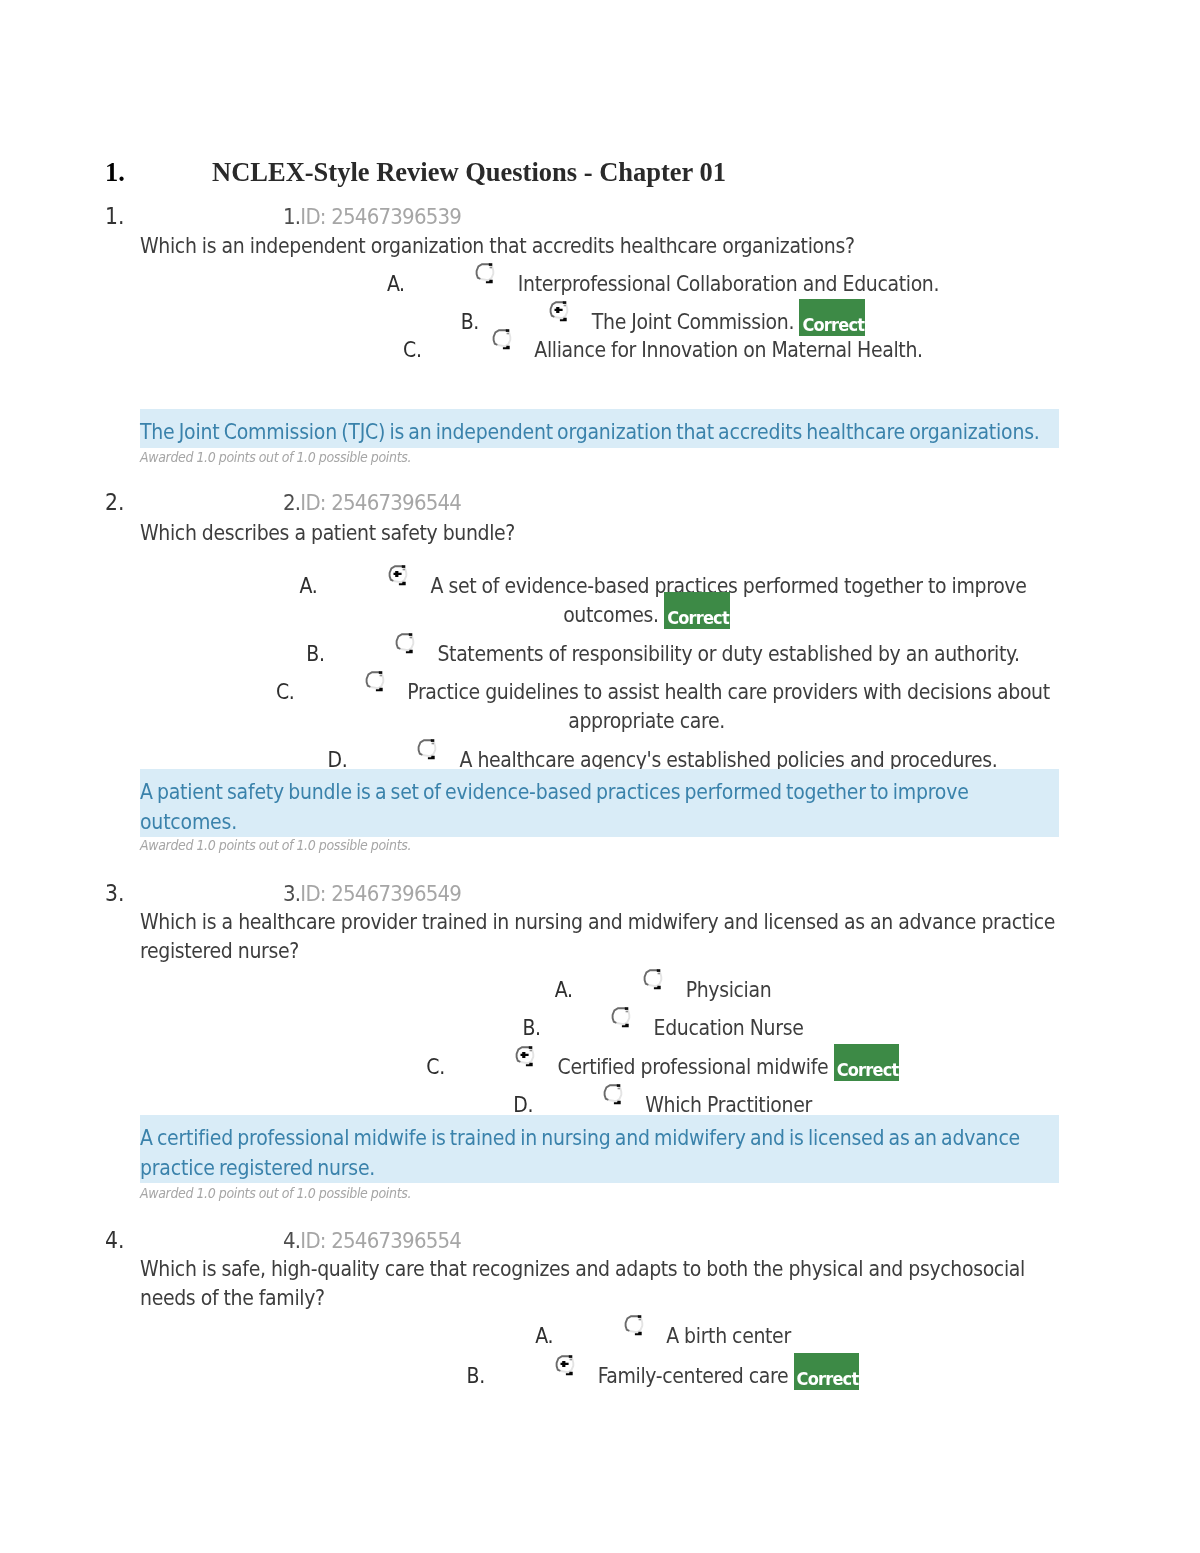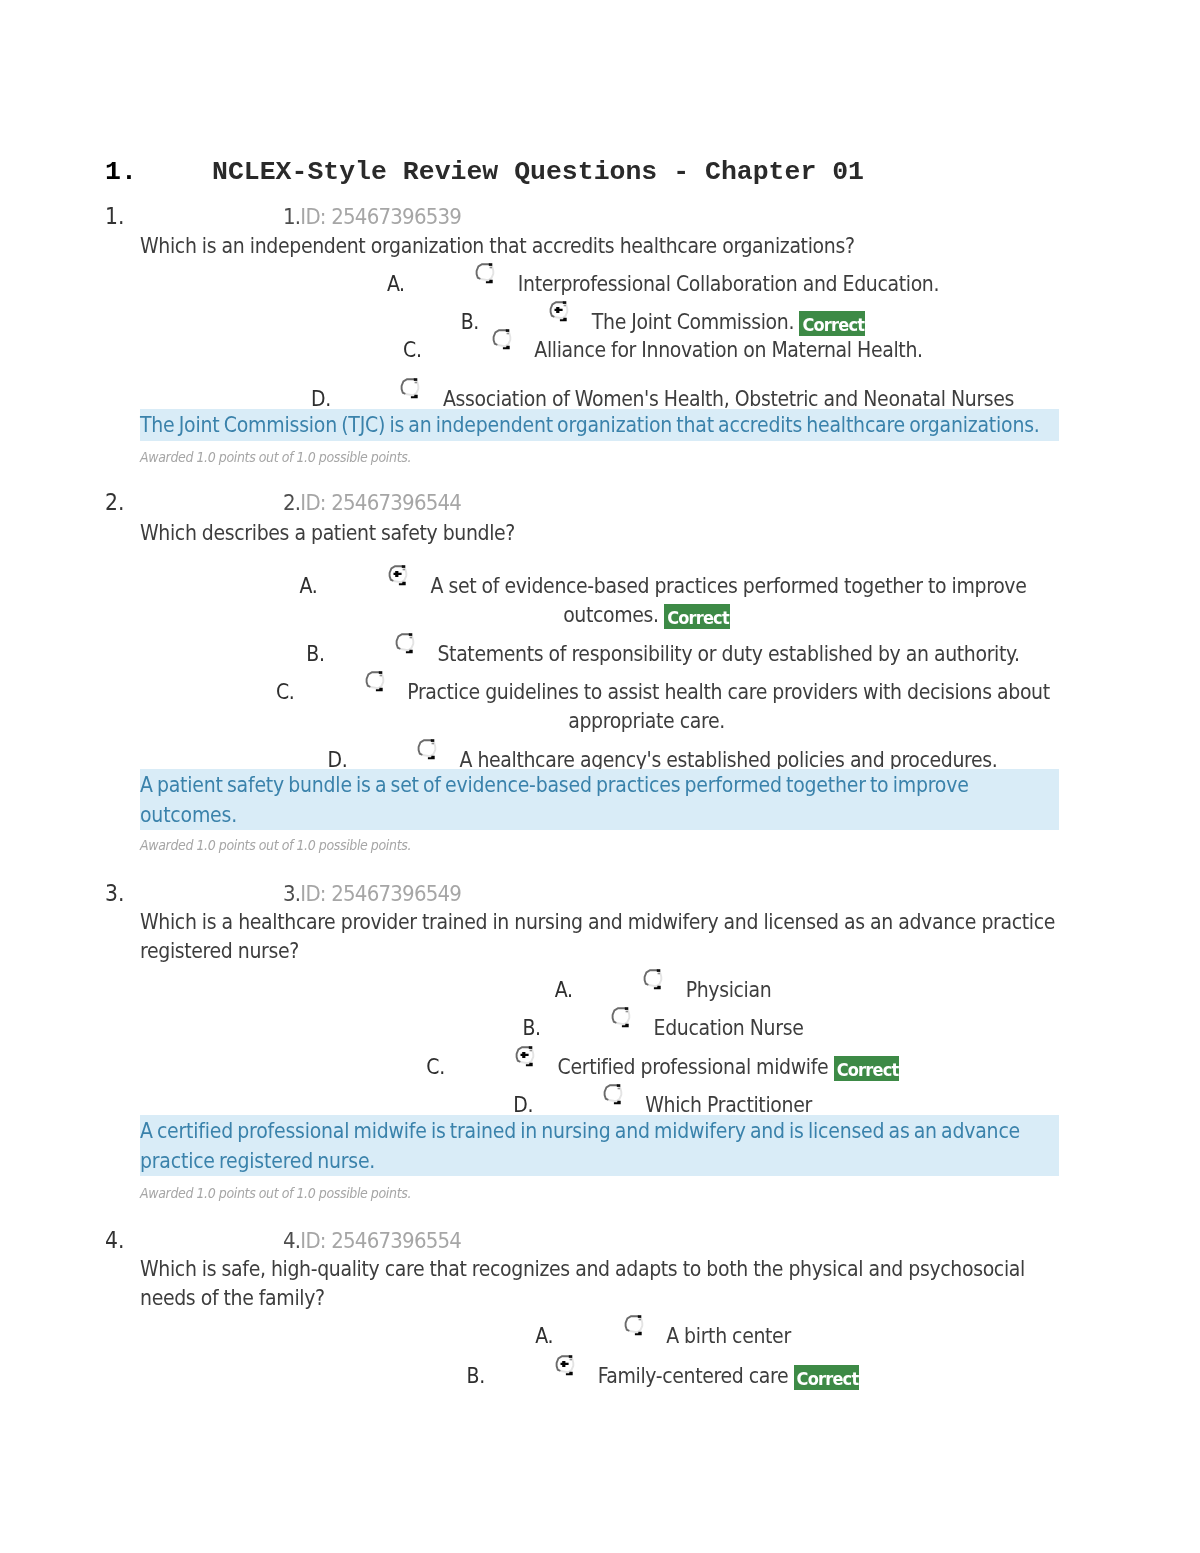--- a/index.html
+++ b/index.html
@@ -3,21 +3,21 @@
 <meta charset="utf-8">
 <style>
   html,body{margin:0;padding:0;background:#ffffff;}
   body{width:1200px;height:1553px;overflow:hidden;
        font-family:"DejaVu Sans Condensed","DejaVu Sans",sans-serif;
        -webkit-font-smoothing:antialiased;}
   .page{position:relative;width:1200px;height:1553px;background:#ffffff;}
 
   
   .doc-title{will-change:opacity;position:absolute;left:105px;top:157px;
-             font-family:Liberation Mono, monospace;font-weight:bold;
+             font-family:Liberation Serif, serif;font-weight:bold;
              font-size:26.5px;line-height:30px;color:#2a2a2a;white-space:pre;}
   .doc-title .tnum{display:inline-block;width:107px;color:#000000;}
 
   
   .qnum{will-change:opacity;position:absolute;left:105px;font-size:22.6px;
         line-height:29px;color:#333333;}
   .qid{will-change:opacity;position:absolute;left:283px;font-size:22px;
        letter-spacing:-0.78px;line-height:29px;color:#a6a6a6;white-space:pre;}
   .qid .qid-n{color:#4d4d4d;}
 
@@ -31,27 +31,27 @@
        text-indent:-38px;text-align:center;}
   .opt .letter{display:inline-block;width:160px;color:#2e2e2e;text-indent:0;}
   .opt .gap{display:inline-block;width:42px;}
   .opt .radio{display:inline-block;width:0;height:0;overflow:visible;
               vertical-align:baseline;position:relative;}
   .opt .radio svg{position:absolute;left:-46.5px;top:-33.2px;}
 
   
   .badge{background:#3d8a46;color:#ffffff;font-weight:bold;
          font-family:"DejaVu Sans Condensed","DejaVu Sans",sans-serif;
-         font-size:18px;letter-spacing:-0.8px;padding:3px 1px 1px 3px;
+         font-size:18px;letter-spacing:-0.8px;padding:15px 1px 1px 3px;
          margin-left:0;position:relative;top:2px;}
 
   
   .expl{will-change:opacity;position:absolute;left:140px;width:919px;font-size:21px;
         letter-spacing:-0.2px;word-spacing:-1.6px;line-height:29.5px;
-        color:#3a82ab;background:#d9ecf7;padding-top:2px;}
+        color:#3a82ab;background:#d9ecf7;padding-top:9px;}
 
   
   .awarded{will-change:opacity;position:absolute;left:140px;font-size:14px;
            letter-spacing:-0.35px;word-spacing:-0.3px;line-height:29px;color:#a6a6a6;font-style:italic;}
 </style>
 </head>
 <body>
 
 <div class="page">
 
@@ -81,29 +81,20 @@
         </svg></span><span>The Joint Commission.</span> <span class="badge">Correct</span></div>
   <div class="opt" style="top:336px"><span class="letter">C.</span><span class="gap"></span><span class="radio"><svg width="26" height="30" viewBox="0 0 26 30" aria-hidden="true">
           <g fill="none" stroke-linecap="butt" stroke-linejoin="miter">
             <path d="M 9.6 21 L 6.8 19.7 L 5.6 16 L 5.6 12.9 L 7.4 8.5 L 11 6.2 L 18.5 6.2" stroke="#6b6b6b" stroke-width="1.9"></path>
             <path d="M 18.5 6.2 L 21.2 8.7 L 22.3 12.8 L 22.3 15.9 L 20.5 20 L 17 22.3 L 9.6 21" stroke="#e4e4e4" stroke-width="1.9"></path>
           </g>
           <rect x="17.8" y="5.2" width="3.5" height="2.7" fill="#101010"></rect>
           <rect x="18.6" y="8.8" width="2.5" height="1.5" fill="#909090"></rect>
           <path d="M 14.9 23.2 h3.2 l0.4 -1.4 h3.2 v3.4 h-6.8 z" fill="#060606"></path>
         </svg></span><span>Alliance for Innovation on Maternal Health.</span></div>
-  <div class="opt" style="top:385px"><span class="letter">D.</span><span class="gap"></span><span class="radio"><svg width="26" height="30" viewBox="0 0 26 30" aria-hidden="true">
-          <g fill="none" stroke-linecap="butt" stroke-linejoin="miter">
-            <path d="M 9.6 21 L 6.8 19.7 L 5.6 16 L 5.6 12.9 L 7.4 8.5 L 11 6.2 L 18.5 6.2" stroke="#6b6b6b" stroke-width="1.9"></path>
-            <path d="M 18.5 6.2 L 21.2 8.7 L 22.3 12.8 L 22.3 15.9 L 20.5 20 L 17 22.3 L 9.6 21" stroke="#e4e4e4" stroke-width="1.9"></path>
-          </g>
-          <rect x="17.8" y="5.2" width="3.5" height="2.7" fill="#101010"></rect>
-          <rect x="18.6" y="8.8" width="2.5" height="1.5" fill="#909090"></rect>
-          <path d="M 14.9 23.2 h3.2 l0.4 -1.4 h3.2 v3.4 h-6.8 z" fill="#060606"></path>
-        </svg></span><span>Association of Women's Health, Obstetric and Neonatal Nurses</span></div>
   <div class="expl" style="top:409px"><span>The Joint Commission (TJC) is an independent organization that accredits healthcare organizations.</span></div>
   <div class="awarded" style="top:443px">Awarded 1.0 points out of 1.0 possible points.</div>
 
   <div class="qnum" style="top:488px">2.</div>
   <div class="qid" style="top:488px"><span class="qid-n">2.</span><span>ID: 25467396544</span></div>
   <div class="qtext" style="top:519px">Which describes a patient safety bundle?</div>
   <div class="opt" style="top:572px"><span class="letter">A.</span><span class="gap"></span><span class="radio"><svg width="26" height="30" viewBox="0 0 26 30" aria-hidden="true">
           <g fill="none" stroke-linecap="butt" stroke-linejoin="miter">
             <path d="M 9.6 21 L 6.8 19.7 L 5.6 16 L 5.6 12.9 L 7.4 8.5 L 11 6.2 L 18.5 6.2" stroke="#6b6b6b" stroke-width="1.9"></path>
             <path d="M 18.5 6.2 L 21.2 8.7 L 22.3 12.8 L 22.3 15.9 L 20.5 20 L 17 22.3 L 9.6 21" stroke="#e4e4e4" stroke-width="1.9"></path>

